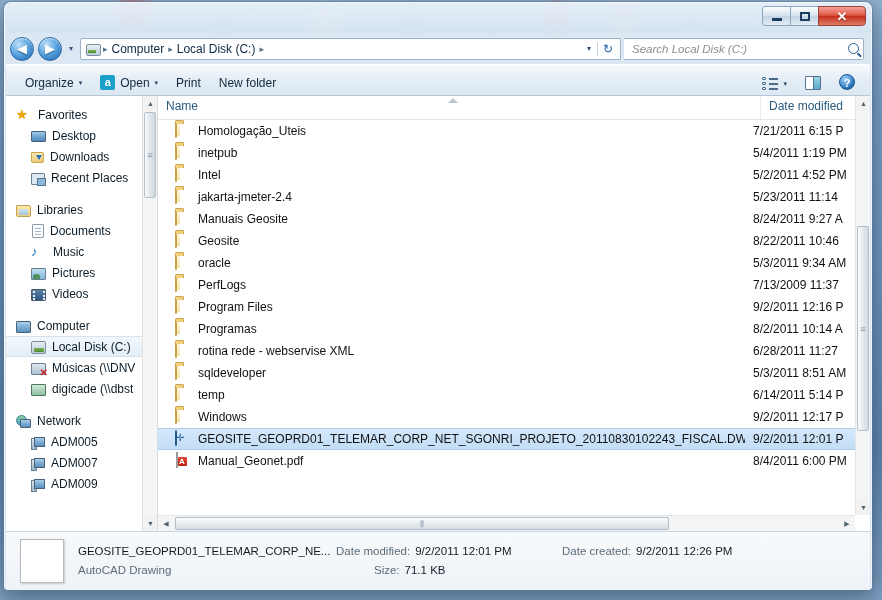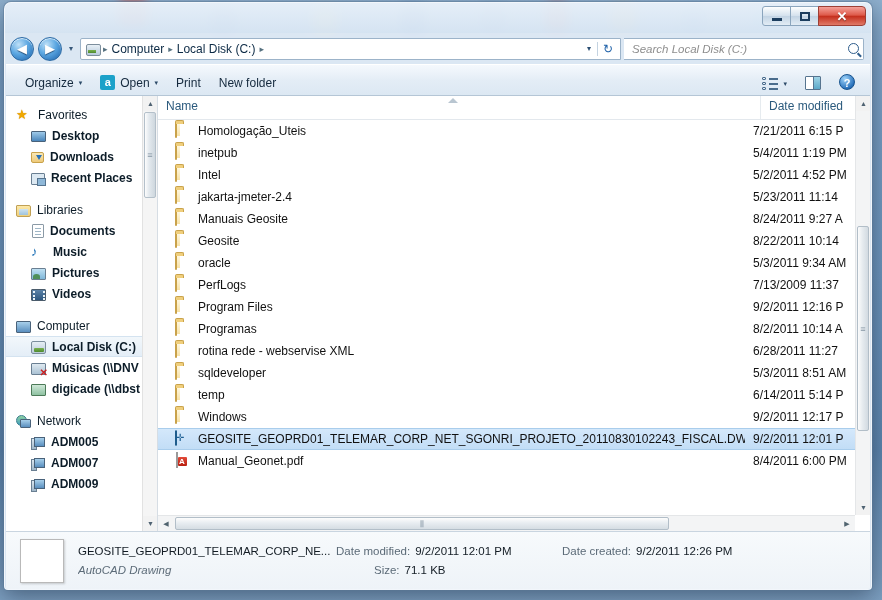--- a/index.html
+++ b/index.html
@@ -167,21 +167,21 @@
     border-right: 1px solid #d6dde4;
   }
   #navpane-inner { padding: 8px 0 0 0; }
   .nav-group { margin-bottom: 11px; }
   .nav-row {
     display: flex; align-items: center; gap: 6px;
     height: 21px; padding-left: 22px; font-size: 12px; color: #0c1c28;
     white-space: nowrap; position: relative;
   }
   .nav-row.head { padding-left: 10px; }
-  .nav-row.child { padding-left: 25px; font-weight: bold; }
+  .nav-row.child { padding-left: 25px; }
   .nav-row.sel {
     background: linear-gradient(180deg,#f2f7fb,#e4eef7);
     border-top: 1px solid #d4e3f0; border-bottom: 1px solid #d4e3f0;
   }
   .ni { width: 16px; height: 15px; flex: none; position: relative; }
   .nav-label { overflow: hidden; }
   
   #navpane-sb {
     position: absolute; right: 0; top: 0; bottom: 0; width: 15px;
     background: #f5f5f5; border-left: 1px solid #e2e2e2;
@@ -318,21 +318,21 @@
   }
   #details-cols { flex: 1 1 auto; display: flex; font-size: 11.5px; min-width: 0; }
   .dcol { display: flex; flex-direction: column; gap: 7px; }
   .dcol.c1 { width: 258px; flex: none; }
   .dcol.c2 { width: 200px; flex: none; }
   .dcol.c3 { flex: 1 1 auto; }
   .dline { display: flex; gap: 5px; white-space: nowrap; overflow: hidden; }
   .dlabel { color: #5c6b78; }
   .dvalue { color: #131c24; }
   .dstrong { color: #131c24; overflow: hidden; text-overflow: ellipsis; }
-  .dsub { color: #5c6b78; font-style: italic; }
+  .dsub { color: #5c6b78; }
   .c2 .dline, .c3 .dline { justify-content: flex-start; }
   
   .i-star { color:#f0a800; font-size:13px; line-height:15px; text-shadow:0 0 1px #c07d00;}
   .i-mon {
     width:15px; height:11px; margin-top:2px; border:1.4px solid #49627a; border-radius:1px;
     background:linear-gradient(180deg,#9ec9e8,#4a86bb);
   }
   .i-dl {
     width:13px;height:11px;margin-top:2px;border-radius:1px 2px 2px 2px;
     background:linear-gradient(180deg,#fbe9b6,#edc97a); border:1px solid #c9a24a; position:relative;
@@ -636,21 +636,21 @@
             <span class="fdate">5/23/2011 11:14</span>
           </div>
           <div class="row">
             <span class="ri"><span class="folder"></span></span>
             <span class="fname">Manuais Geosite</span>
             <span class="fdate">8/24/2011 9:27 A</span>
           </div>
           <div class="row">
             <span class="ri"><span class="folder"></span></span>
             <span class="fname">Geosite</span>
-            <span class="fdate">8/22/2011 10:14</span>
+            <span class="fdate">8/22/2011 10:46</span>
           </div>
           <div class="row">
             <span class="ri"><span class="folder"></span></span>
             <span class="fname">oracle</span>
             <span class="fdate">5/3/2011 9:34 AM</span>
           </div>
           <div class="row">
             <span class="ri"><span class="folder"></span></span>
             <span class="fname">PerfLogs</span>
             <span class="fdate">7/13/2009 11:37</span>

